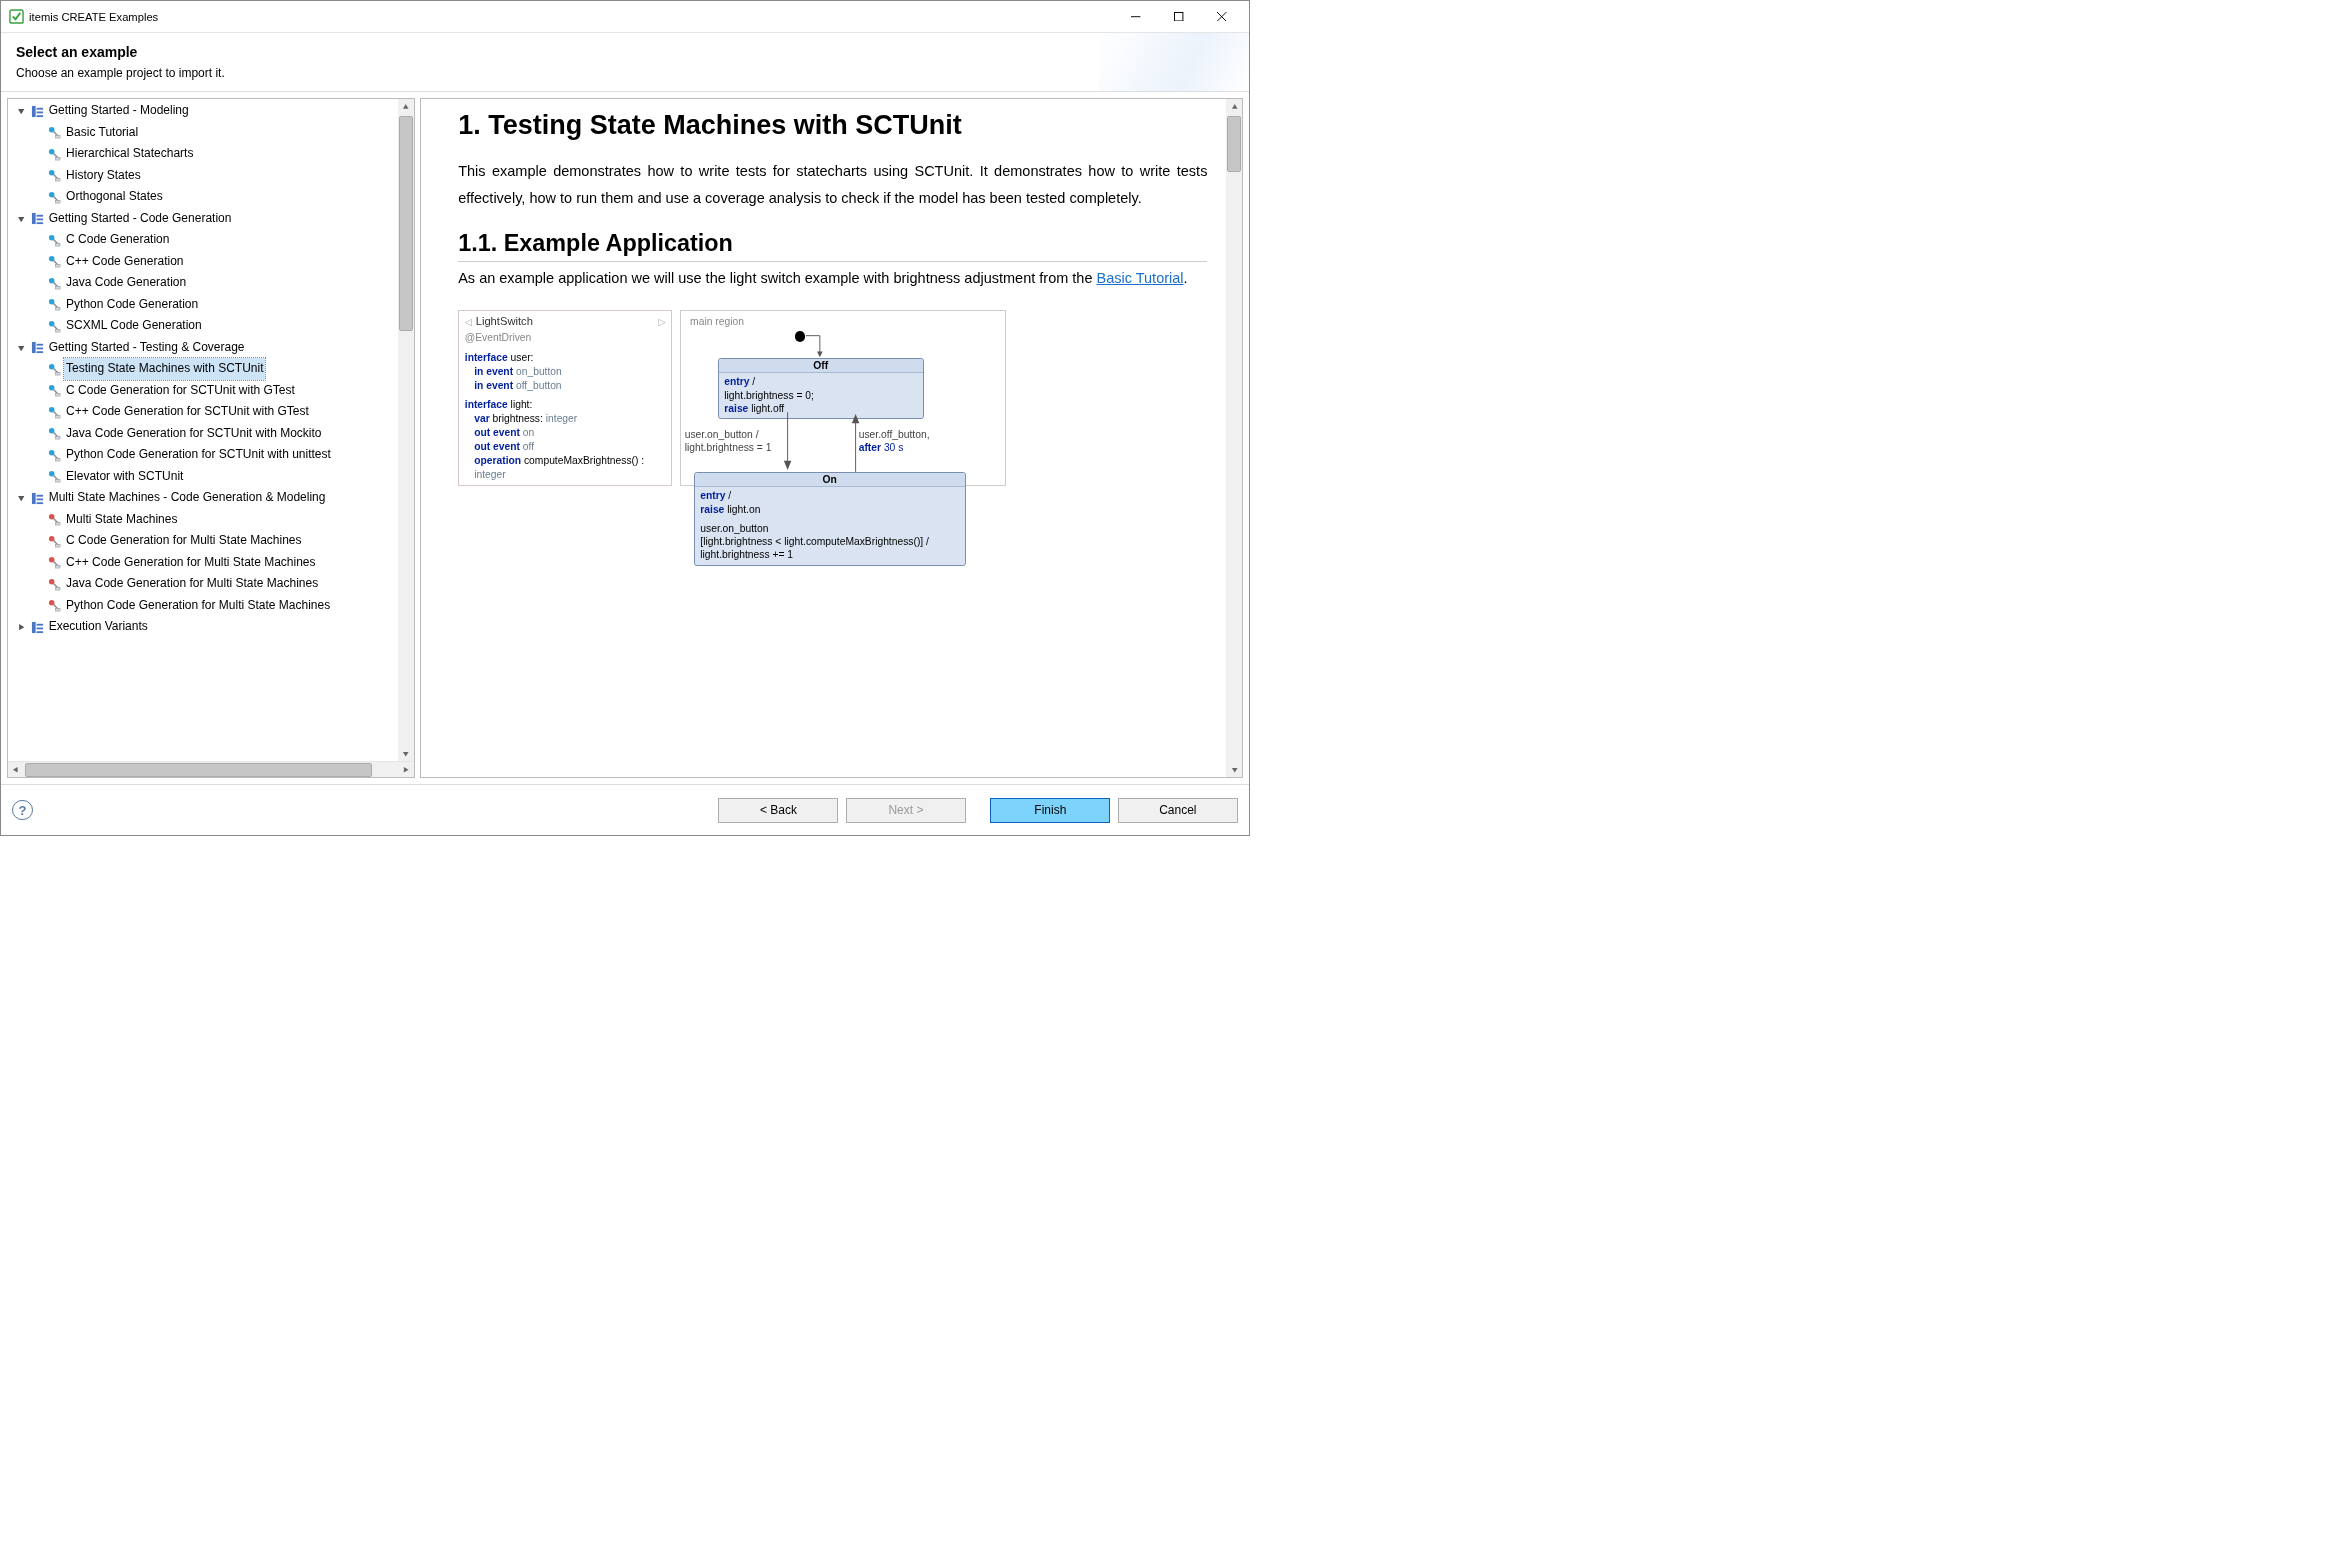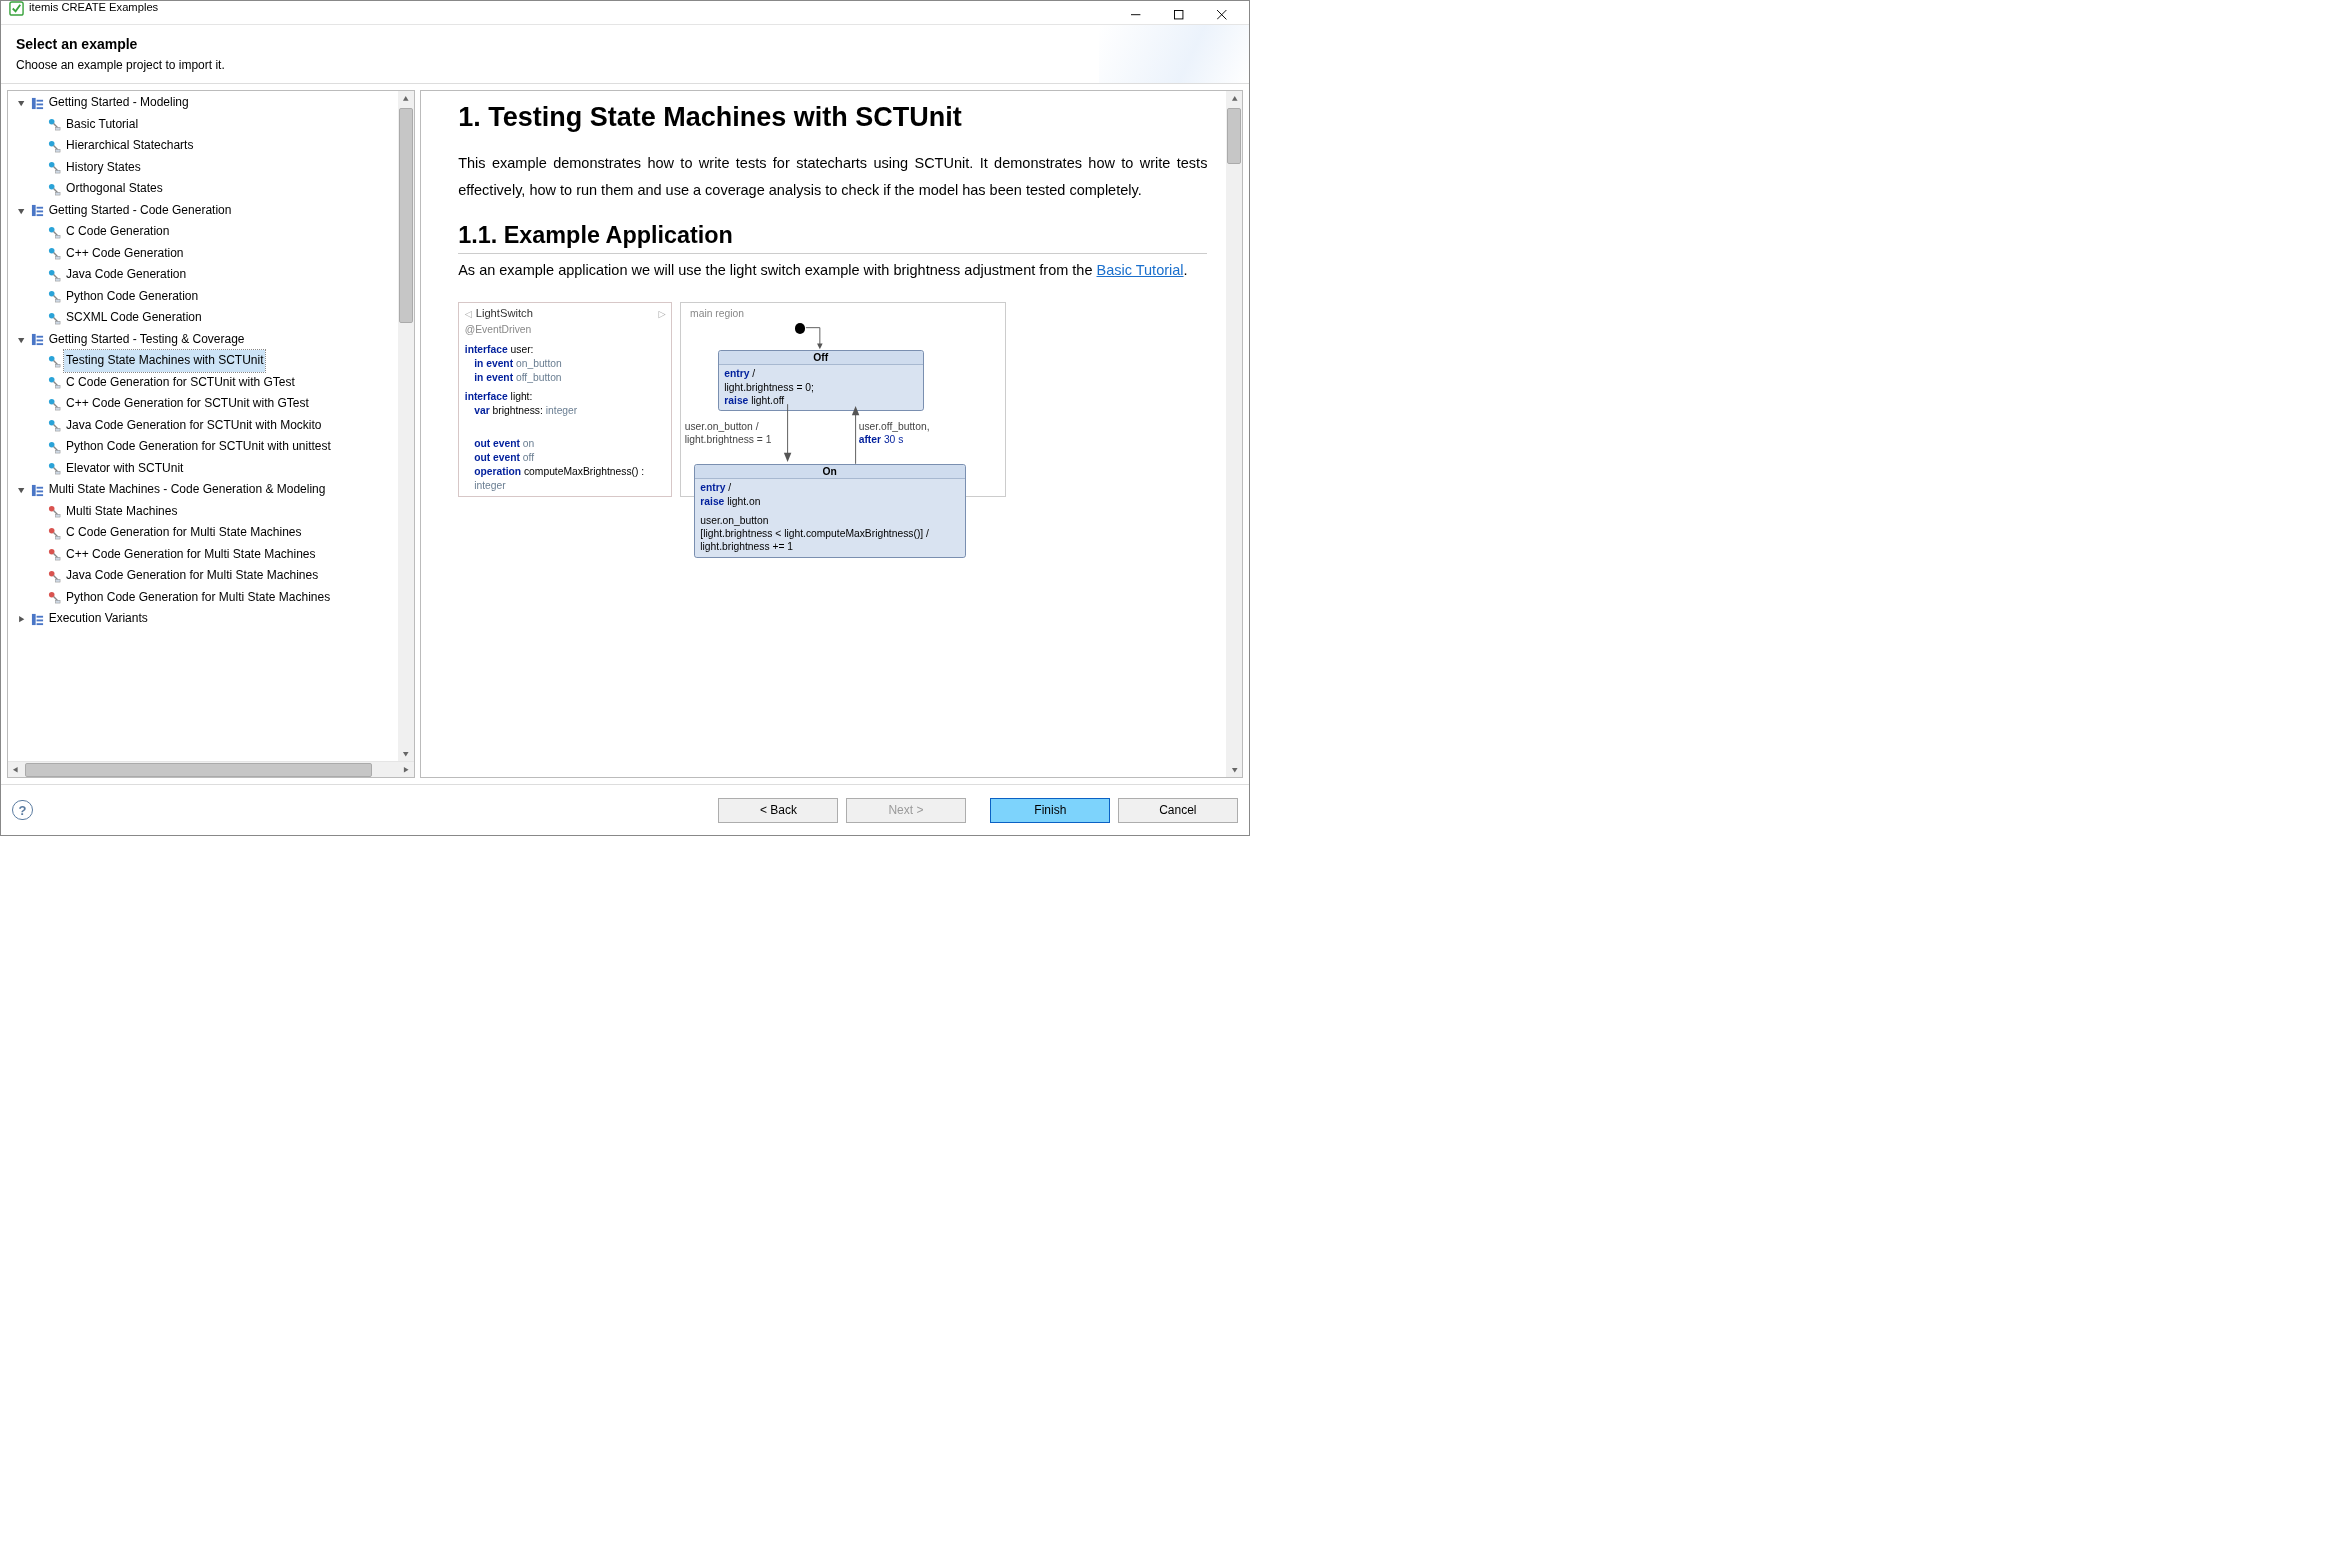--- a/index.html
+++ b/index.html
@@ -11,23 +11,23 @@
   width: 1250px;
   height: 836px;
   overflow: hidden;
   border: 0.9px solid #888;
   display: flex;
   flex-direction: column;
 }
 
 
 .titlebar {
-  height: 24px;
+  height: 32px;
   display: flex;
-  align-items: flex-start;
+  align-items: center;
   padding: 0 5.6px 0 7.5px;
   background: #fff;
   border-bottom: 0.9px solid #e5e5e5;
 }
 .titlebar .app-icon {
   width: 15px; height: 15px;
   margin-right: 5.6px;
   display:inline-flex;align-items:center;justify-content:center;
 }
 .titlebar .title { font-size: 11.2px; color:#000; }
@@ -631,21 +631,21 @@
             <span style="color:#aaa;font-size:9.4px;">▷</span>
           </div>
           <div style="color:#888">@EventDriven</div>
           <div style="height:5.6px"></div>
           <div><span class="kw">interface</span> <span>user:</span></div>
           <div style="padding-left:9.4px;"><span class="kw">in event</span> <span class="id">on_button</span></div>
           <div style="padding-left:9.4px;"><span class="kw">in event</span> <span class="id">off_button</span></div>
           <div style="height:5.6px"></div>
           <div><span class="kw">interface</span> <span>light:</span></div>
           <div style="padding-left:9.4px;"><span class="kw">var</span> <span>brightness:</span> <span class="ty">integer</span></div>
-          <div style="padding-left:9.4px;margin-top:19px;"><span class="kw">out event</span> <span class="id">on</span></div>
+          <div style="padding-left:9.4px;"><span class="kw">out event</span> <span class="id">on</span></div>
           <div style="padding-left:9.4px;"><span class="kw">out event</span> <span class="id">off</span></div>
           <div style="padding-left:9.4px;"><span class="kw">operation</span> <span>computeMaxBrightness() :</span> <span class="ty">integer</span></div>
         </div>
         <div class="diagram-right">
           <div class="region-lbl">main region</div>
           <div class="initial-dot" style="top:20.6px;left:114px;"></div>
 
           <svg style="position:absolute;top:20.6px;left:122px;width:22.5px;height:28px;" viewBox="0 0 24 30">
               <path d="M3 5 H18 V24" stroke="#555" fill="none"></path>
               <path d="M15 22 L18 28 L21 22 Z" fill="#555"></path>

